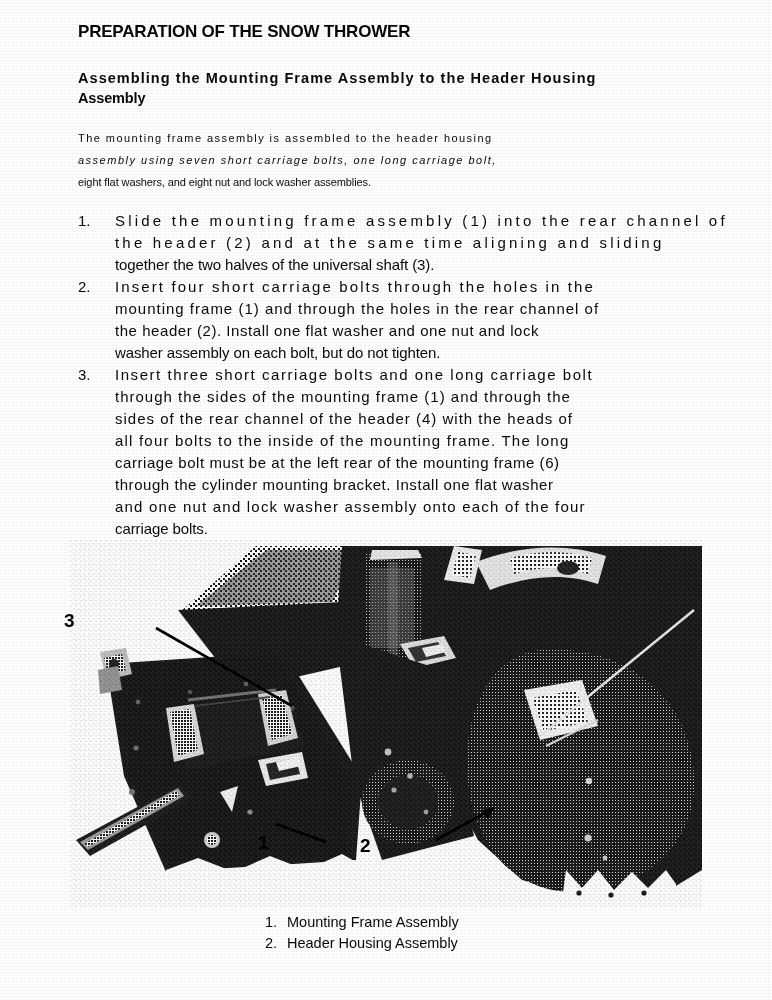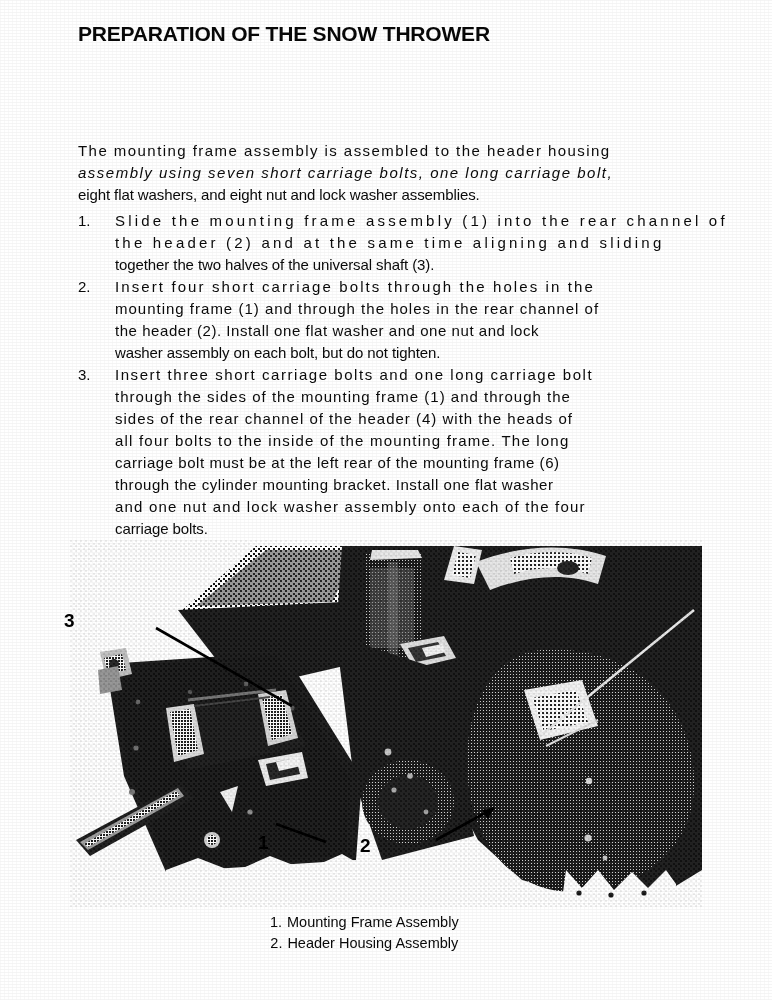--- a/index.html
+++ b/index.html
@@ -10,37 +10,37 @@
     color:#000000;
     position:relative;
     overflow:hidden;
     -webkit-font-smoothing:none;
   }
   .page{position:absolute;inset:0;}
 
   
   .title{
     position:absolute;left:78px;top:22px;
-    font-size:21px;font-weight:bold;
+    font-size:17px;font-weight:bold;
     letter-spacing:-0.2px;
     color:#080808;
   }
   .subhead{
     position:absolute;left:78px;top:68px;width:620px;
     font-size:14.5px;font-weight:bold;
     line-height:20px;
     color:#0a0a0a;
   }
   .subhead .l1{display:block;letter-spacing:1.05px;white-space:nowrap;}
   .subhead .l2{display:block;letter-spacing:-0.15px;}
 
   
   .intro{
-    position:absolute;left:78px;top:140px;width:620px;
-    font-size:15px;line-height:22px;color:#0a0a0a;
+    position:absolute;left:78px;top:127px;width:620px;
+    font-size:11px;line-height:22px;color:#0a0a0a;
   }
   .intro .ln{display:block;white-space:nowrap;}
   .intro .j1{letter-spacing:1.45px;}
   .intro .j2{letter-spacing:1.5px;font-style:italic;}
   .intro .j3{letter-spacing:-0.1px;}
 
   
   .steps{position:absolute;left:78px;top:210px;width:620px;}
   .step{position:relative;display:block;}
   .step .num{
@@ -78,39 +78,43 @@
   }
   .callout.c3{left:64px;top:611px;}
   .callout.c1{left:258px;top:833px;}
   .callout.c2{left:360px;top:836px;}
 
   
   .legend{
     position:absolute;left:265px;top:912px;
     font-size:14.5px;line-height:20.5px;color:#0a0a0a;
   }
-  .legend .row{display:block;white-space:nowrap;text-align:center;}
+  .legend .row{display:block;white-space:nowrap;}
   .legend .ln-num{display:inline-block;width:22px;}
 
   
   .grain{
     position:absolute;inset:0;pointer-events:none;
     opacity:.055;
     background-image:
       repeating-linear-gradient(0deg,rgba(0,0,0,.7) 0 1px,transparent 1px 3px),
       repeating-linear-gradient(90deg,rgba(0,0,0,.5) 0 1px,transparent 1px 4px);
   }
 </style>
 </head>
 <body>
 
 <div class="page">
 
   <div class="title">PREPARATION OF THE SNOW THROWER</div>
 
+  <div class="subhead">
+    <span class="l1">Assembling the Mounting Frame Assembly to the Header Housing</span>
+    <span class="l2">Assembly</span>
+  </div>
 
   <div class="intro">
     <span class="ln j1">The mounting frame assembly is assembled to the header housing</span>
     <span class="ln j2">assembly using seven short carriage bolts, one long carriage bolt,</span>
     <span class="ln j3">eight flat washers, and eight nut and lock washer assemblies.</span>
   </div>
 
   <div class="steps">
 
     <div class="step">

